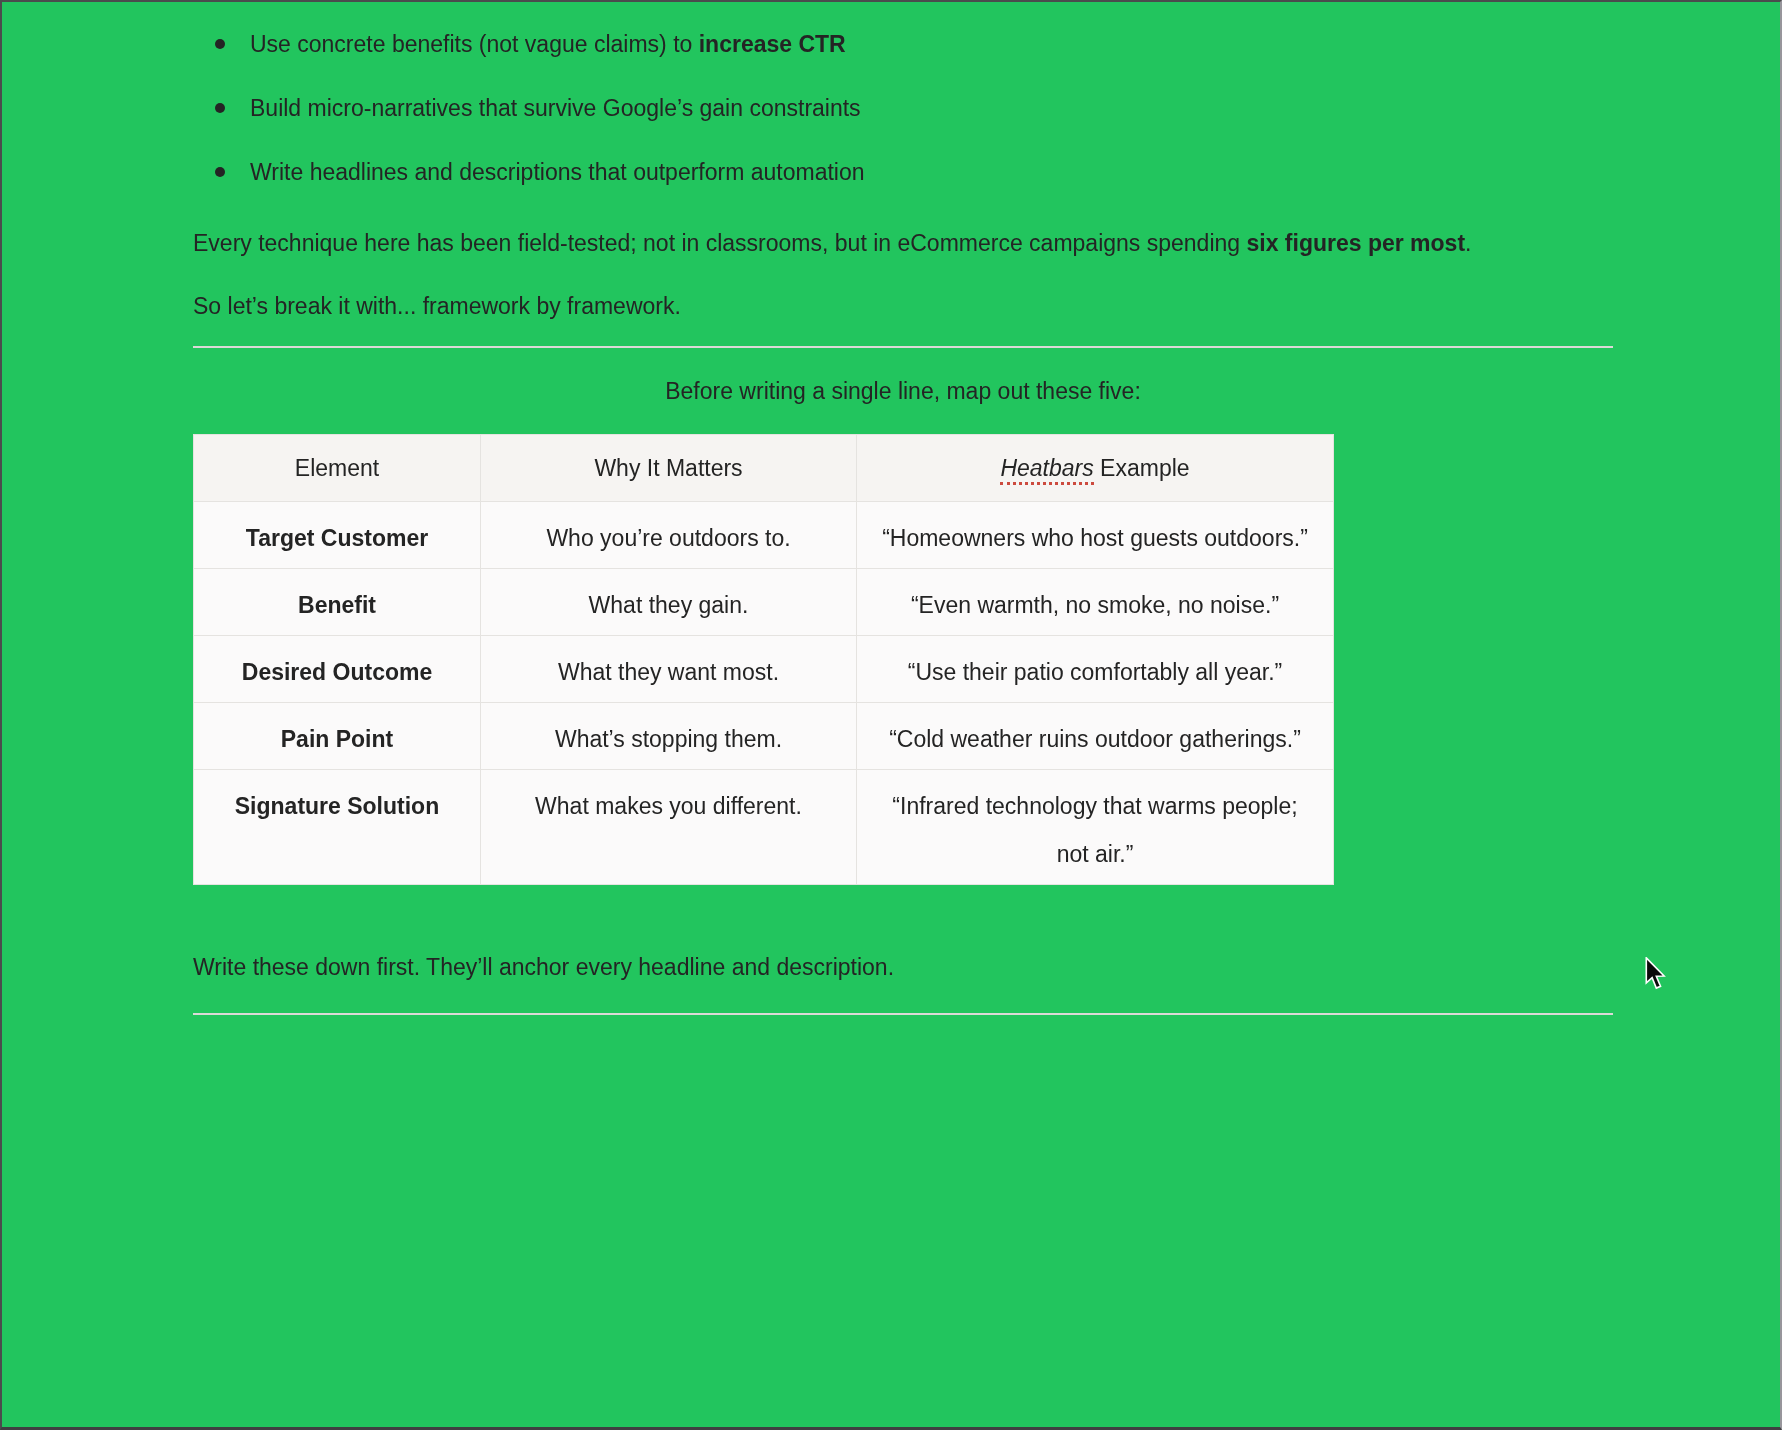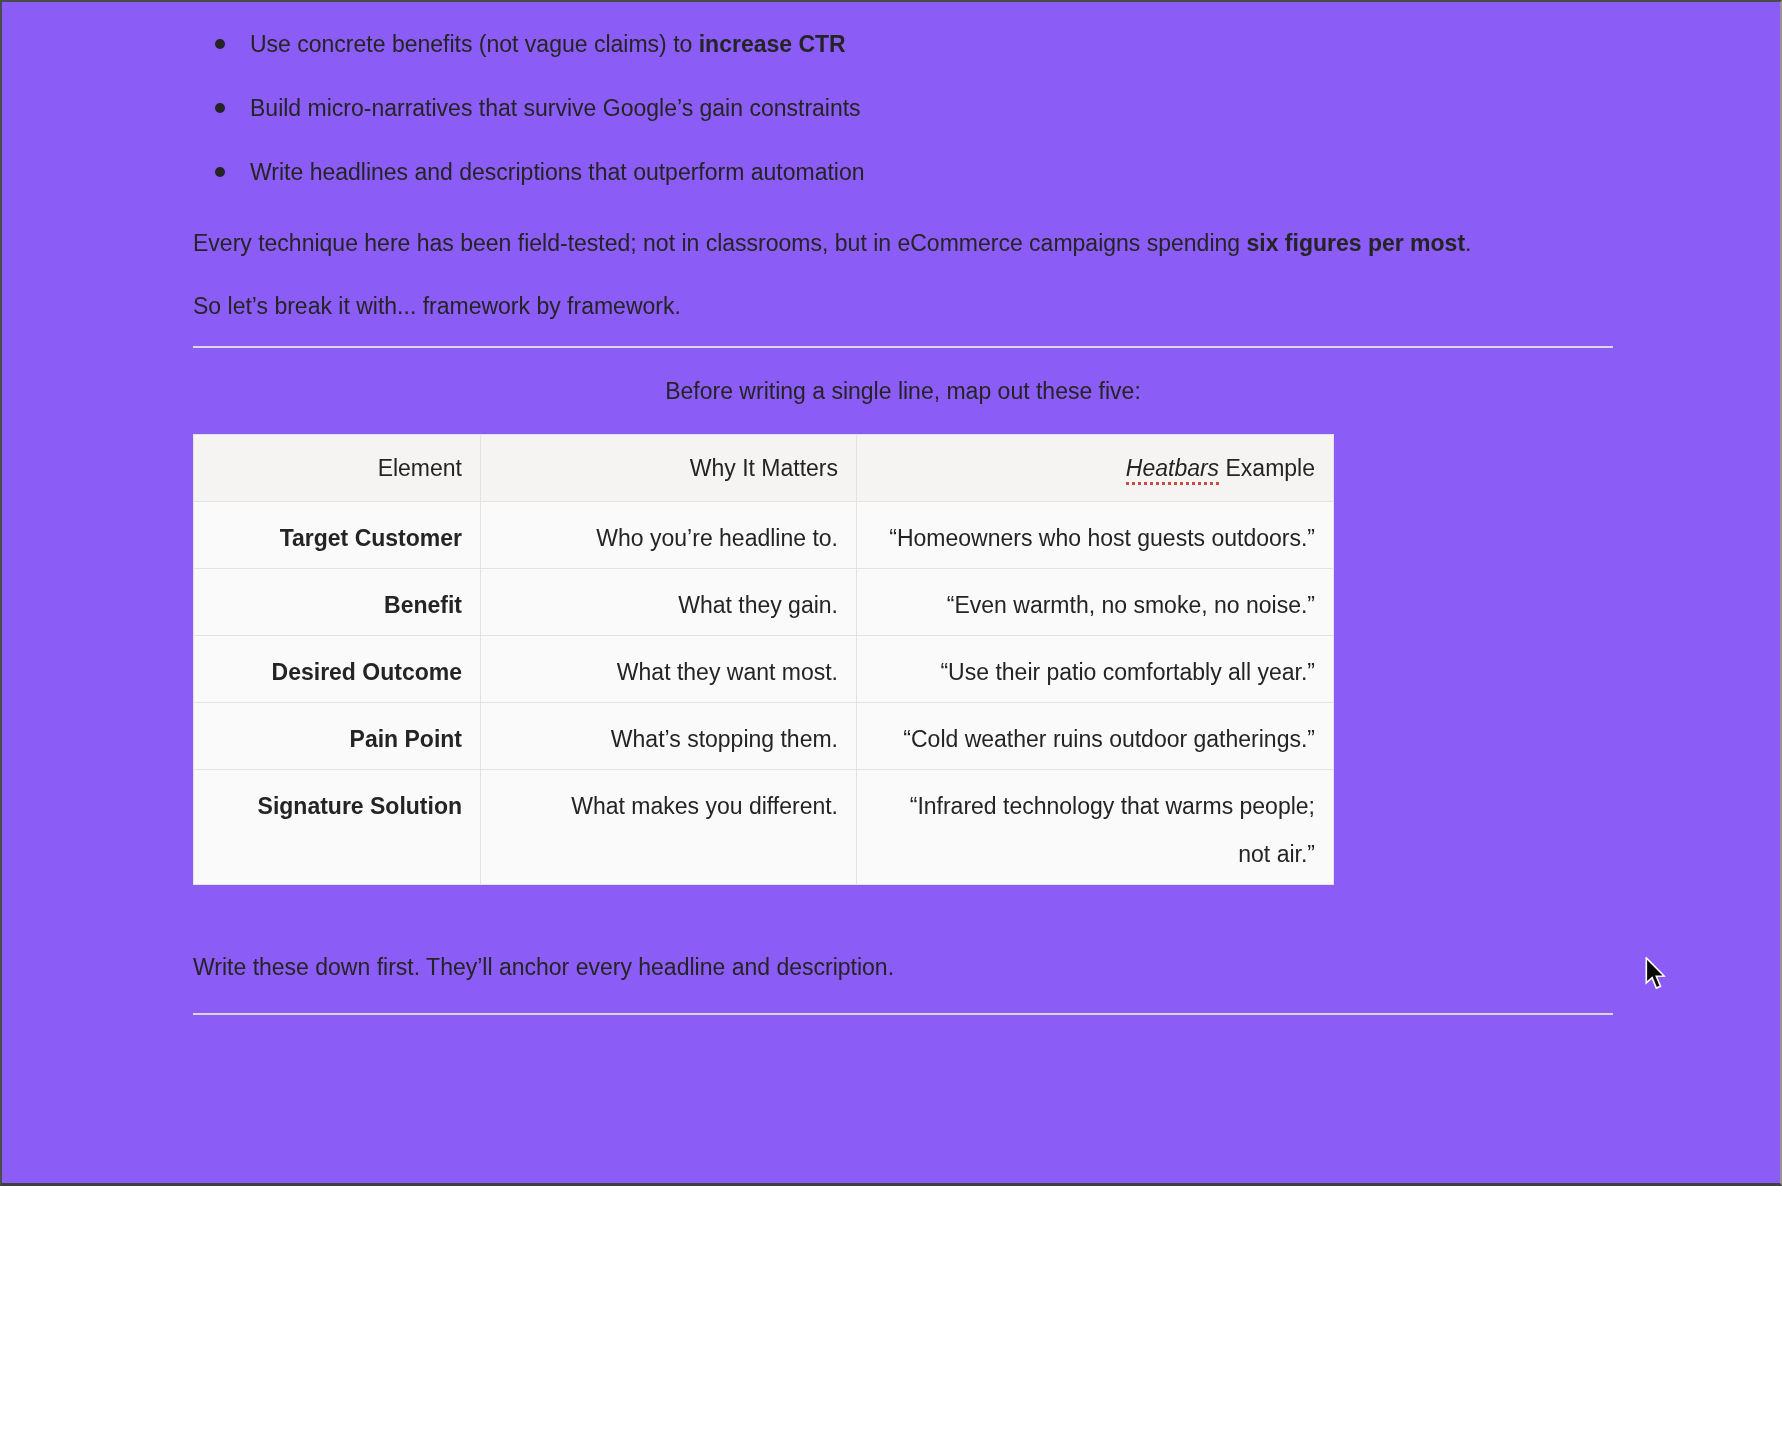--- a/index.html
+++ b/index.html
@@ -6,22 +6,22 @@
   html, body { margin: 0; padding: 0; }
   body {
     width: 1782px;
     height: 1430px;
     background: #ffffff;
     font-family: "Liberation Sans", sans-serif;
   }
   .viewport {
     position: relative;
     width: 1782px;
-    height: 1186px;
-    background: #8b5cf6;
+    height: 1430px;
+    background: #22c55e;
     border-top: 2px solid #4b4b4d;
     border-left: 2px solid #4b4b4d;
     border-bottom: 3px solid #3f3f41;
     border-right: 2px solid #97959b;
     overflow: hidden;
     color: #242424;
   }
   .content {
     margin-left: 191px;
     width: 1420px;
@@ -69,21 +69,21 @@
     border-collapse: collapse;
     table-layout: fixed;
     width: 1140px;
     background: #fbfafa;
   }
   table.core-table col.c1 { width: 287px; }
   table.core-table col.c2 { width: 376px; }
   table.core-table col.c3 { width: 477px; }
   table.core-table th, table.core-table td {
     border: 1px solid #e5e3e0;
-    text-align: right;
+    text-align: center;
     vertical-align: top;
     font-size: 23px;
   }
   table.core-table th {
     background: #f6f4f2;
     font-weight: 400;
     padding: 16px 18px;
     line-height: 34px;
   }
   table.core-table td {
@@ -147,21 +147,21 @@
       <thead>
         <tr>
           <th>Element</th>
           <th>Why It Matters</th>
           <th><span class="spellcheck">Heatbars</span><span> Example</span></th>
         </tr>
       </thead>
       <tbody>
         <tr>
           <td class="element-cell">Target Customer</td>
-          <td>Who you’re headline to.</td>
+          <td>Who you’re outdoors to.</td>
           <td>“Homeowners who host guests outdoors.”</td>
         </tr>
         <tr>
           <td class="element-cell">Benefit</td>
           <td>What they gain.</td>
           <td>“Even warmth, no smoke, no noise.”</td>
         </tr>
         <tr>
           <td class="element-cell">Desired Outcome</td>
           <td>What they want most.</td>

